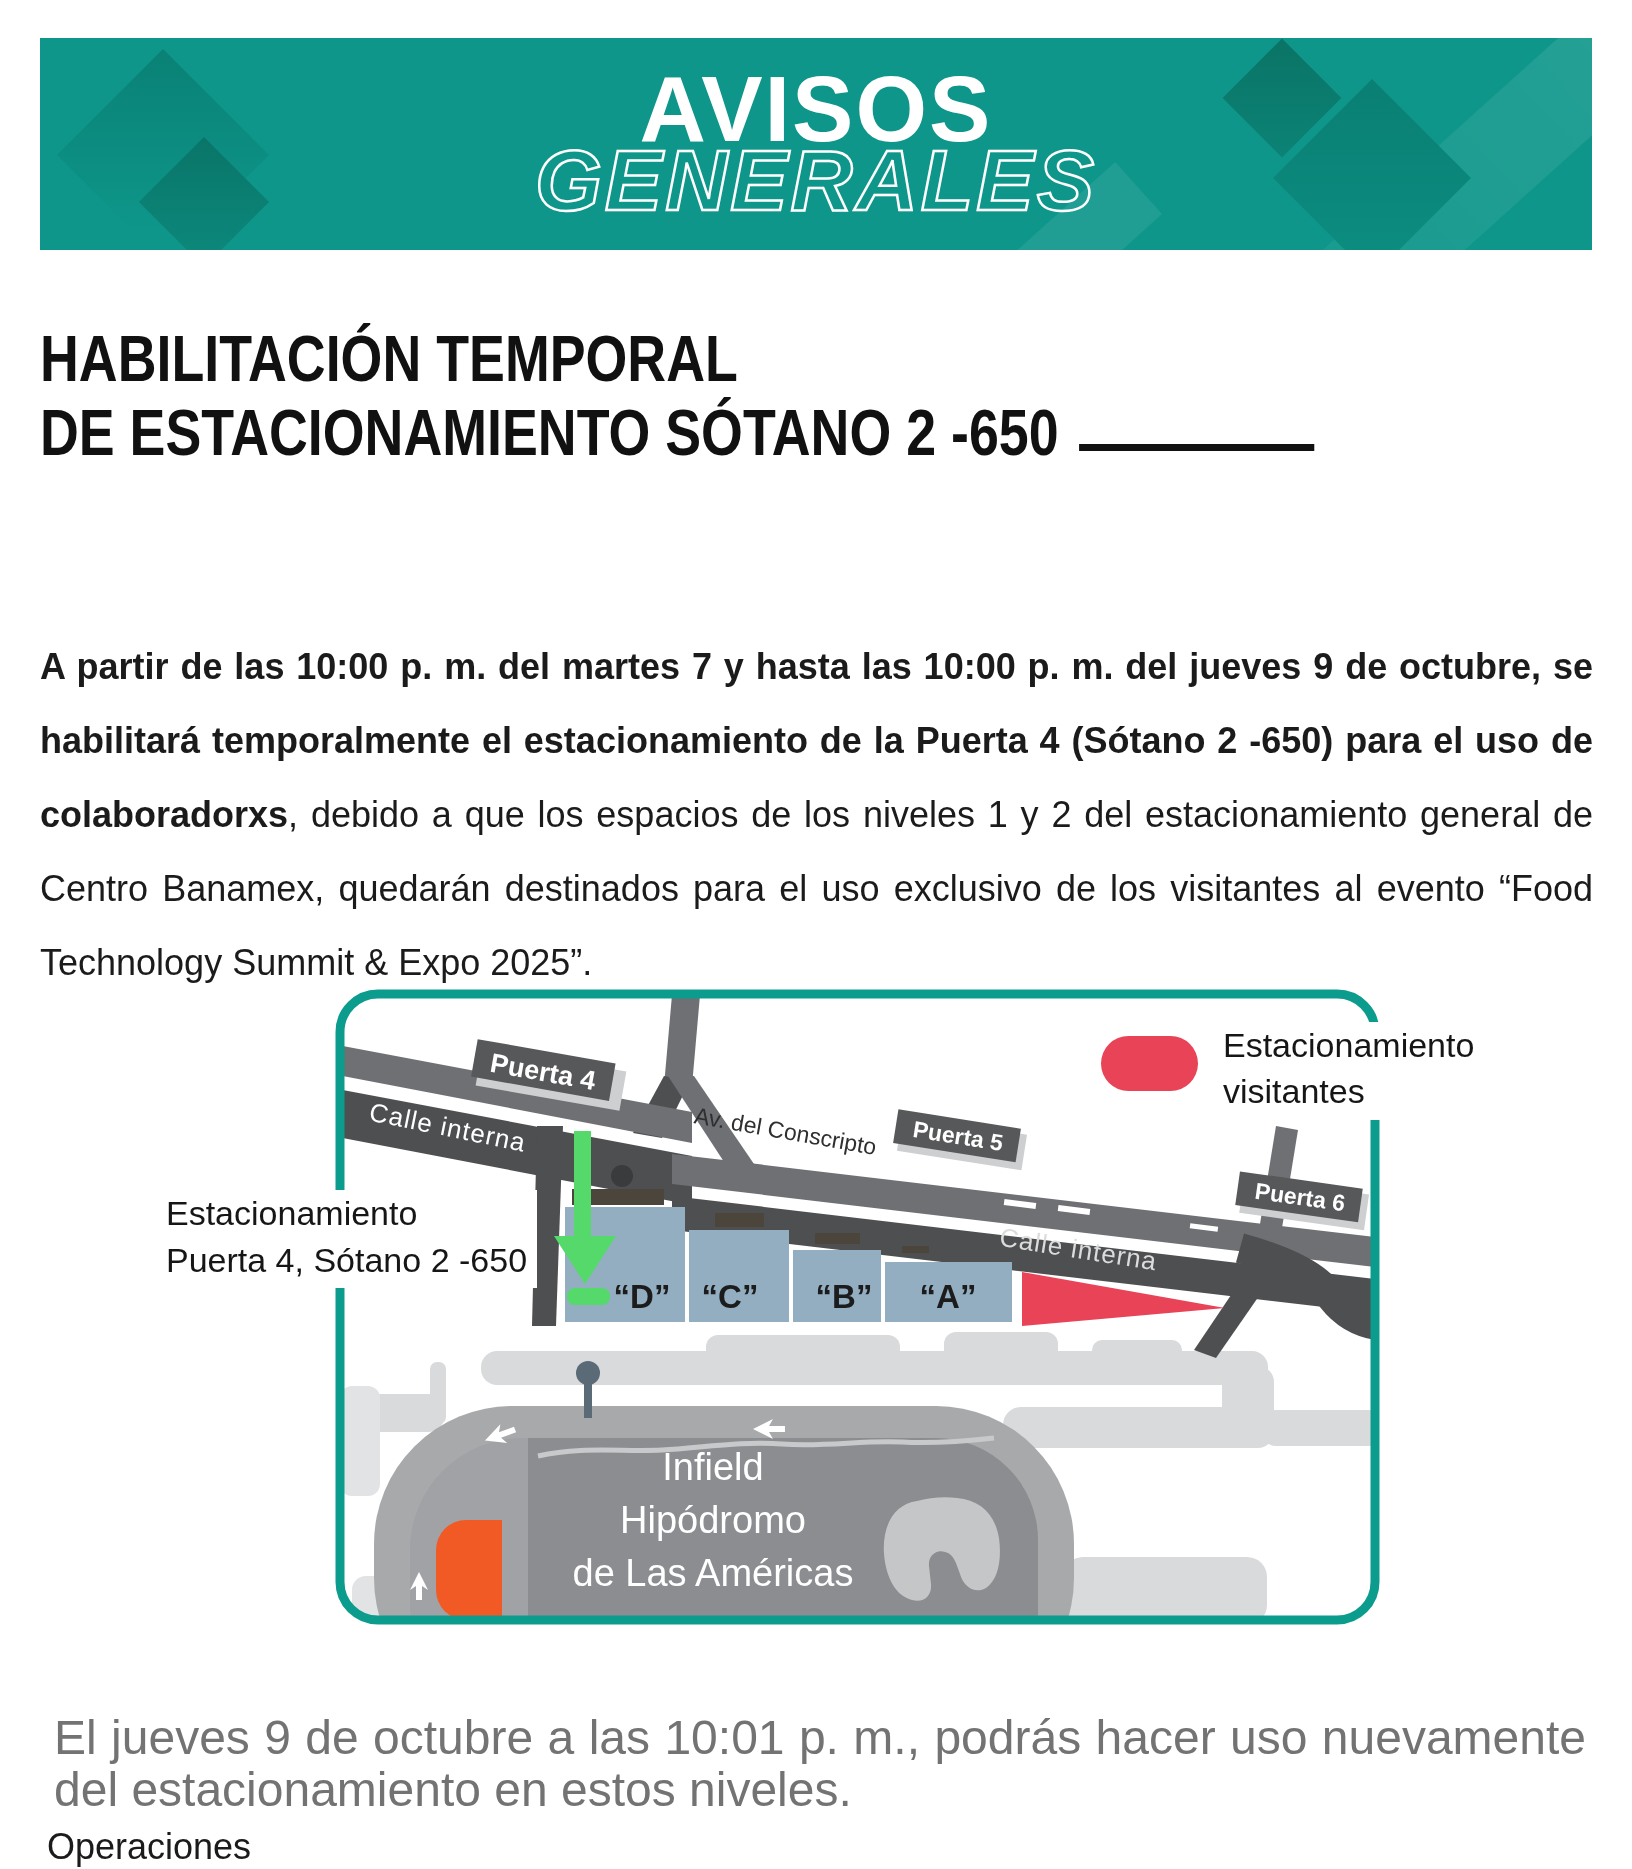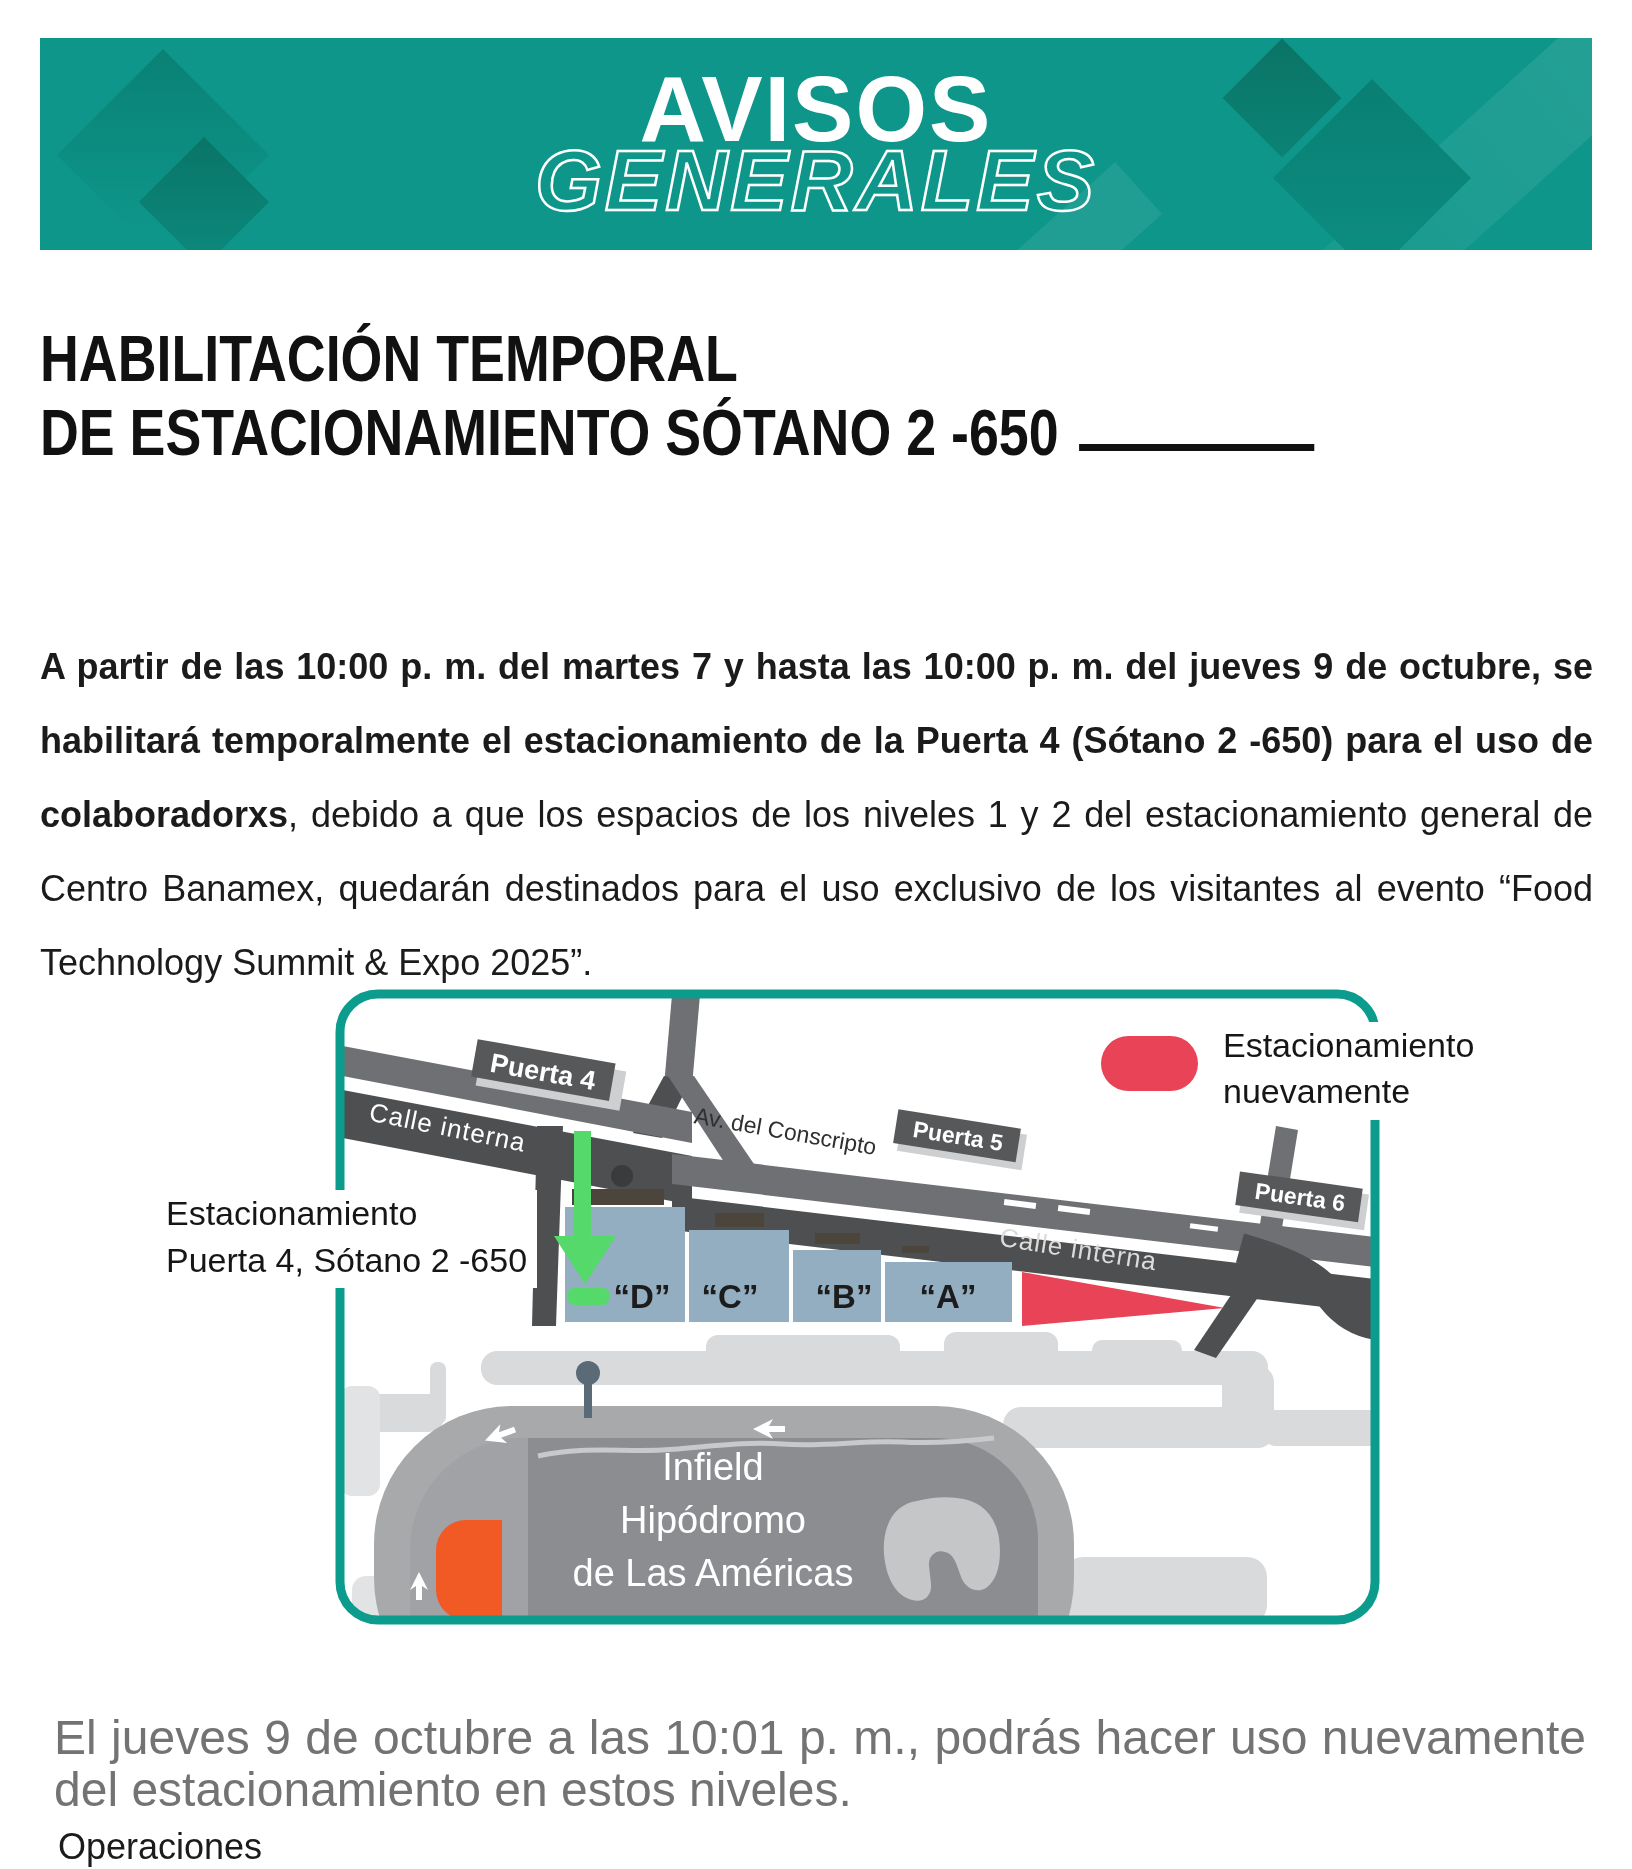--- a/index.html
+++ b/index.html
@@ -44,21 +44,21 @@
   #map-left-label{position:absolute;left:166px;top:1190px;background:#ffffff;padding:0 10px 4px 0;
          font-size:34px;line-height:47px;color:#161616;z-index:3;white-space:nowrap;}
   #legend{position:absolute;left:1101px;top:1022px;z-index:3;}
   #legend-pill{position:absolute;left:0;top:14px;width:97px;height:55px;border-radius:28px;background:#e84357;}
   #legend-text{position:absolute;left:122px;top:0;background:#ffffff;padding:0 14px 6px 0;
          font-size:34px;line-height:46px;color:#161616;white-space:nowrap;}
 
   
   #footer-par{position:absolute;left:54px;top:1664px;width:1532px;font-size:48px;line-height:52px;
          text-align:justify;color:#737373;}
-  #signature{position:absolute;left:58px;top:1790px;font-size:36px;color:#1b1b1b;}
+  #signature{position:absolute;left:47px;top:1790px;font-size:36px;color:#1b1b1b;}
 
   svg text{font-family:"Liberation Sans", sans-serif;}
 </style>
 </head>
 <body>
 
 <div id="page">
 
   <div id="banner">
     <div class="deco d-left1"></div>
@@ -213,20 +213,20 @@
 
   <div id="map-left-label">
     <div>Estacionamiento</div>
     <div>Puerta 4,  Sótano 2 -650</div>
   </div>
 
   <div id="legend">
     <div id="legend-pill"></div>
     <div id="legend-text">
       <div>Estacionamiento</div>
-      <div>nuevamente</div>
+      <div>visitantes</div>
     </div>
   </div>
 
   <p id="footer-par">El jueves 9 de octubre a las 10:01 p. m., podrás hacer uso nuevamente del estacionamiento en estos niveles.</p>
   <p id="signature">Operaciones</p>
 
 </div>
 
 </body></html>

